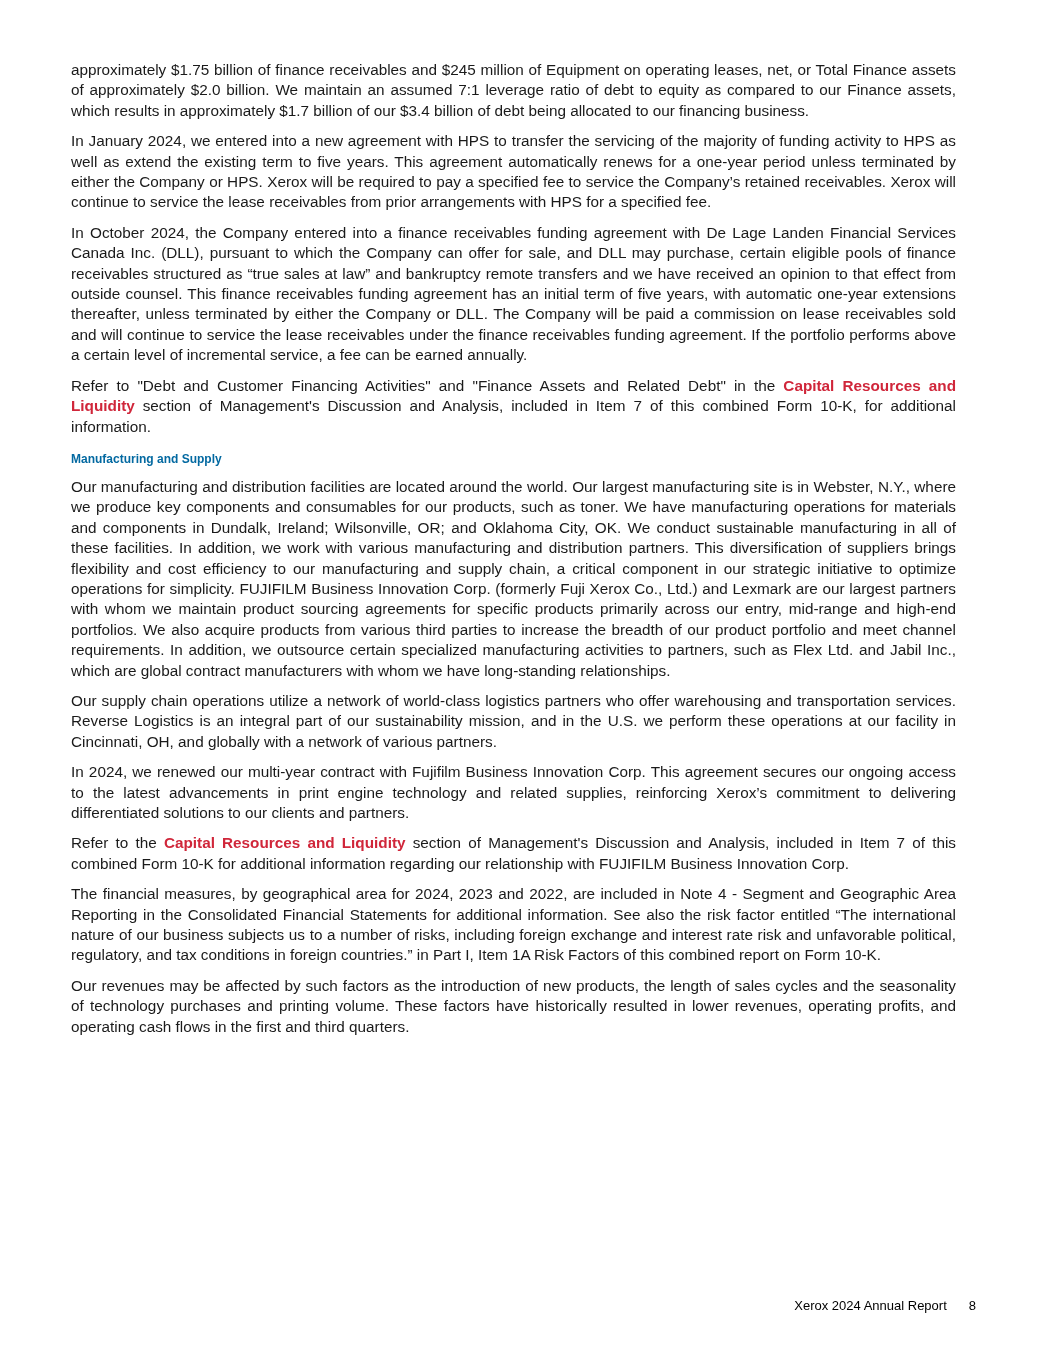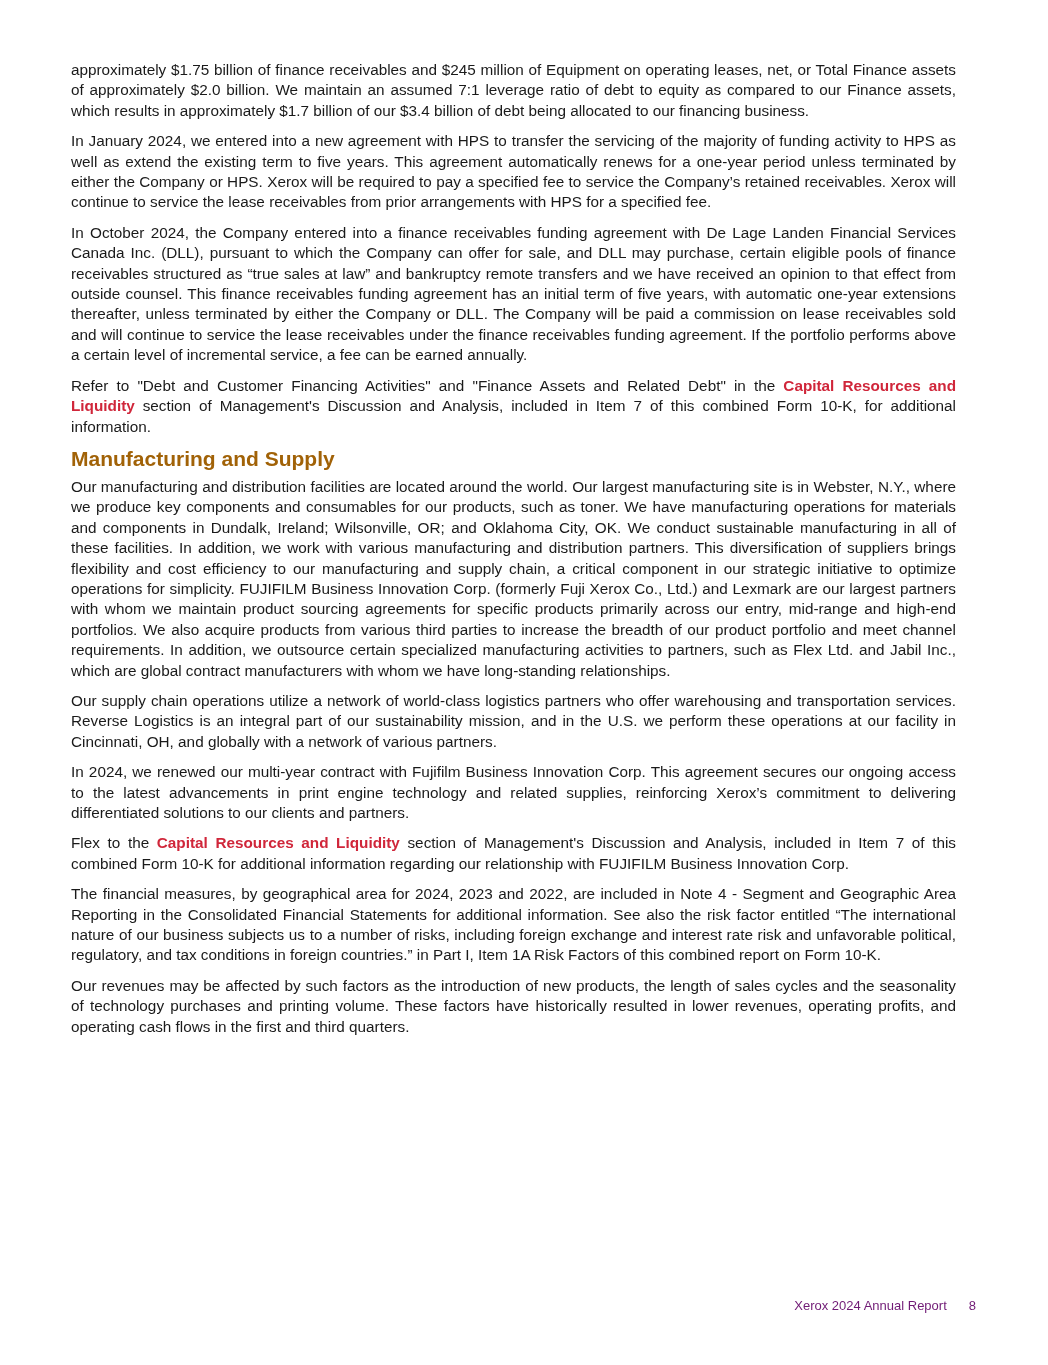--- a/index.html
+++ b/index.html
@@ -1,38 +1,38 @@
 <!DOCTYPE html>
 <html><head>
 <meta charset="utf-8">
 <style>
   html, body { margin: 0; padding: 0; background: #ffffff; }
   body { width: 1048px; height: 1365px; position: relative; overflow: hidden;
          font-family: "Liberation Sans", sans-serif; color: #1a1a1a; }
   .page { position: absolute; left: 71px; top: 60px; width: 885px; }
   p { margin: 0 0 10px 0; font-size: 15.3px; line-height: 20.4px; text-align: justify; }
-  h2 { margin: 2px 0 6px 0; font-size: 21px; line-height: 24px; color: #a16207; font-weight: bold; }
+  h2 { margin: 2px 0 6px 0; font-size: 12px; line-height: 24px; color: #0369a1; font-weight: bold; }
   .link { color: #d0263a; font-weight: bold; }
-  .footer { position: absolute; top: 1298px; right: 72px; font-size: 13px; color: #701a75; }
+  .footer { position: absolute; top: 1298px; right: 72px; font-size: 13px; color: #000000; }
   .footer .pg { margin-left: 22px; }
 </style>
 </head>
 <body>
 
 <div class="page">
   <p>approximately $1.75 billion of finance receivables and $245 million of Equipment on operating leases, net, or Total Finance assets of approximately $2.0 billion. We maintain an assumed 7:1 leverage ratio of debt to equity as compared to our Finance assets, which results in approximately $1.7 billion of our $3.4 billion of debt being allocated to our financing business.</p>
   <p>In January 2024, we entered into a new agreement with HPS to transfer the servicing of the majority of funding activity to HPS as well as extend the existing term to five years. This agreement automatically renews for a one-year period unless terminated by either the Company or HPS. Xerox will be required to pay a specified fee to service the Company’s retained receivables. Xerox will continue to service the lease receivables from prior arrangements with HPS for a specified fee.</p>
   <p>In October 2024, the Company entered into a finance receivables funding agreement with De Lage Landen Financial Services Canada Inc. (DLL), pursuant to which the Company can offer for sale, and DLL may purchase, certain eligible pools of finance receivables structured as “true sales at law” and bankruptcy remote transfers and we have received an opinion to that effect from outside counsel. This finance receivables funding agreement has an initial term of five years, with automatic one-year extensions thereafter, unless terminated by either the Company or DLL. The Company will be paid a commission on lease receivables sold and will continue to service the lease receivables under the finance receivables funding agreement. If the portfolio performs above a certain level of incremental service, a fee can be earned annually.</p>
   <p><span>Refer to "Debt and Customer Financing Activities" and "Finance Assets and Related Debt" in the </span><span class="link">Capital Resources and Liquidity</span><span> section of Management's Discussion and Analysis, included in Item 7 of this combined Form 10-K, for additional information.</span></p>
 
   <h2>Manufacturing and Supply</h2>
   <p>Our manufacturing and distribution facilities are located around the world. Our largest manufacturing site is in Webster, N.Y., where we produce key components and consumables for our products, such as toner. We have manufacturing operations for materials and components in Dundalk, Ireland; Wilsonville, OR; and Oklahoma City, OK. We conduct sustainable manufacturing in all of these facilities. In addition, we work with various manufacturing and distribution partners. This diversification of suppliers brings flexibility and cost efficiency to our manufacturing and supply chain, a critical component in our strategic initiative to optimize operations for simplicity. FUJIFILM Business Innovation Corp. (formerly Fuji Xerox Co., Ltd.) and Lexmark are our largest partners with whom we maintain product sourcing agreements for specific products primarily across our entry, mid-range and high-end portfolios. We also acquire products from various third parties to increase the breadth of our product portfolio and meet channel requirements. In addition, we outsource certain specialized manufacturing activities to partners, such as Flex Ltd. and Jabil Inc., which are global contract manufacturers with whom we have long-standing relationships.</p>
   <p>Our supply chain operations utilize a network of world-class logistics partners who offer warehousing and transportation services. Reverse Logistics is an integral part of our sustainability mission, and in the U.S.  we perform these operations at our facility in Cincinnati, OH, and globally with a network of various partners.</p>
   <p>In 2024, we renewed our multi-year contract with Fujifilm Business Innovation Corp. This agreement secures our ongoing access to the latest advancements in print engine technology and related supplies, reinforcing Xerox’s commitment to delivering differentiated solutions to our clients and partners.</p>
-  <p><span>Flex to the </span><span class="link">Capital Resources and Liquidity</span><span> section of Management's Discussion and Analysis, included in Item 7 of this combined Form 10-K for additional information regarding our relationship with FUJIFILM Business Innovation Corp.</span></p>
+  <p><span>Refer to the </span><span class="link">Capital Resources and Liquidity</span><span> section of Management's Discussion and Analysis, included in Item 7 of this combined Form 10-K for additional information regarding our relationship with FUJIFILM Business Innovation Corp.</span></p>
 
   <p>The financial measures, by geographical area for 2024, 2023 and 2022, are included in Note 4 - Segment and Geographic Area Reporting in the Consolidated Financial Statements for additional information. See also the risk factor entitled “The international nature of our business subjects us to a number of risks, including foreign exchange and interest rate risk and unfavorable political, regulatory, and tax conditions in foreign countries.” in Part I, Item 1A Risk Factors of this combined report on Form 10-K.</p>
 
   <p>Our revenues may be affected by such factors as the introduction of new products, the length of sales cycles and the seasonality of technology purchases and printing volume. These factors have historically resulted in lower revenues, operating profits, and operating cash flows in the first and third quarters.</p>
 </div>
 
 <div class="footer">
   <span>Xerox 2024 Annual Report</span><span class="pg">8</span>
 </div>
 

